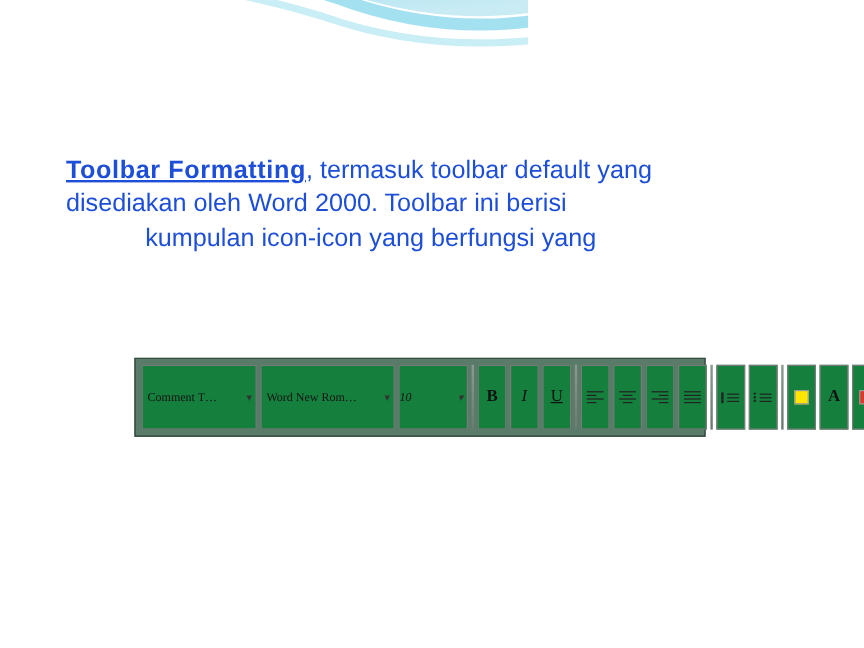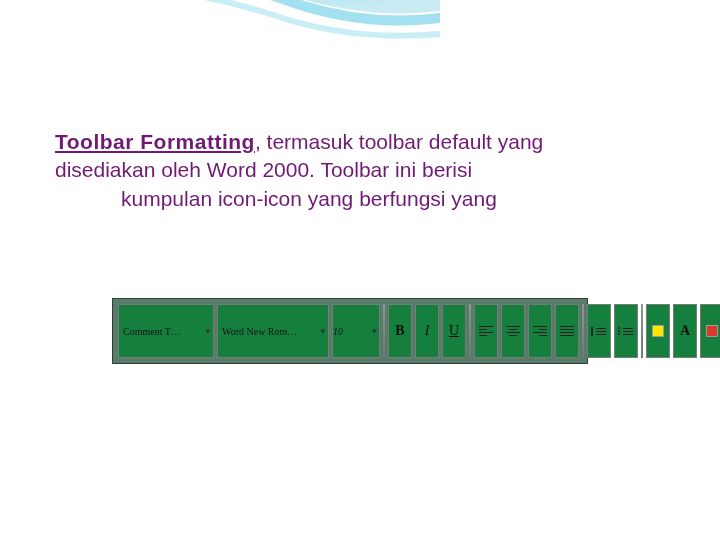--- a/index.html
+++ b/index.html
@@ -26,21 +26,21 @@
     height: 180px;
     pointer-events: none;
   }
   .body-text {
     position: absolute;
     left: 55px;
     right: 60px;
     top: 128px;
     font-size: 21px;
     line-height: 1.35;
-    color: #701a75;
+    color: #1d4ed8;
   }
   .body-text .title {
     font-weight: 800;
     text-decoration: underline;
     letter-spacing: 0.5px;
   }
   .indent {
     display: inline-block;
     width: 66px;
   }
@@ -85,21 +85,21 @@
   }
   .tb-icon {
     width: 22px;
     flex: 0 0 22px;
   }
   .tb-sel {
     flex: 0 0 auto;
     padding: 0 12px 0 4px;
     justify-content: flex-start;
   }
-  .tb-narrow { width: 28px; flex: 0 0 28px; padding-right: 18px; justify-content: flex-start; font-style: italic; }
+  .tb-narrow { width: 28px; flex: 0 0 28px; padding-right: 28px; justify-content: flex-start; font-style: italic; }
   .bold { font-weight: 900; font-family: Georgia, serif; font-size: 14px; }
   .ital { font-style: italic; font-family: Georgia, serif; font-size: 14px; }
   .uline { text-decoration: underline; font-family: Georgia, serif; font-size: 14px; }
   .lines {
     display: flex;
     flex-direction: column;
     gap: 2px;
     width: 14px;
   }
   .lines span {

